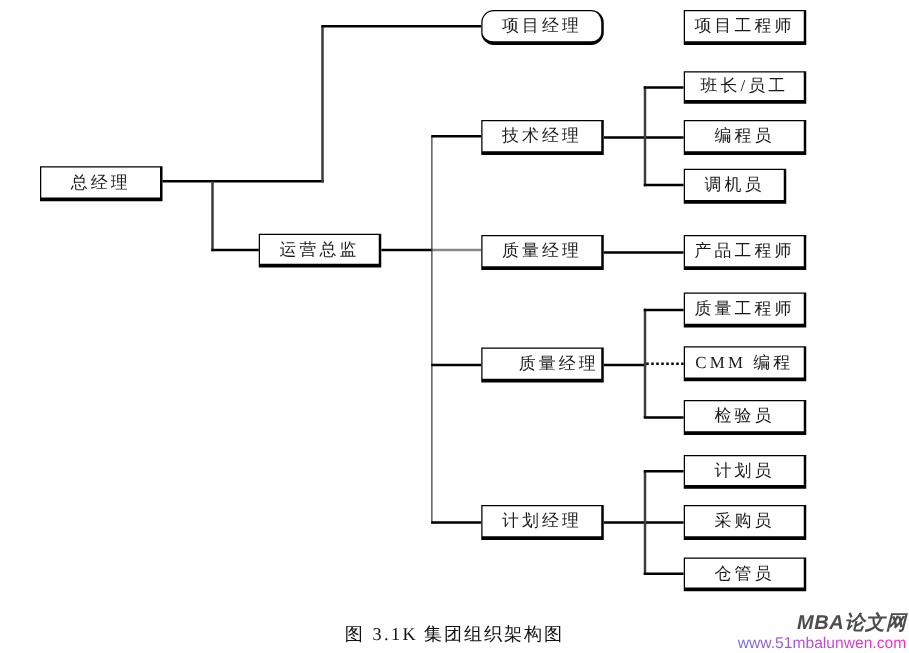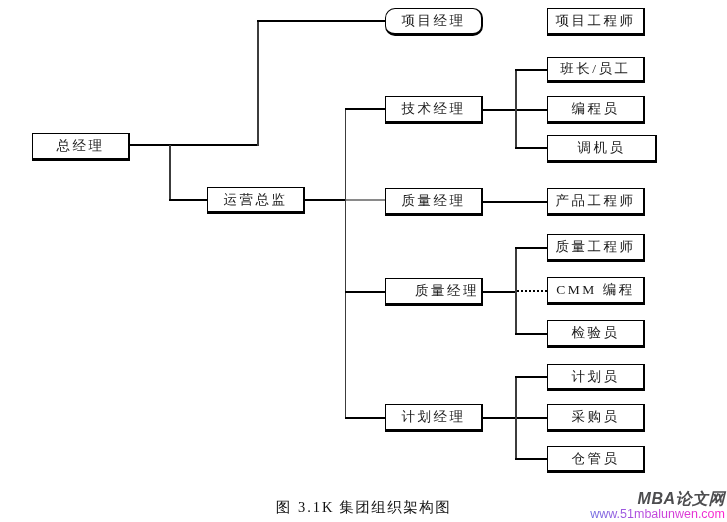--- a/index.html
+++ b/index.html
@@ -112,21 +112,21 @@
 
   <div class="node" style="left:32px; top:133px; width:98px; height:28px;">总经理</div>
   <div class="node" style="left:207px; top:187px; width:98px; height:27px;">运营总监</div>
 
   <div class="node" style="left:385px; top:8px; width:98px; height:28px;border-radius:10px;">项目经理</div>
   <div class="node" style="left:547px; top:8px; width:98px; height:28px;">项目工程师</div>
 
   <div class="node" style="left:385px; top:96px; width:98px; height:28px;">技术经理</div>
   <div class="node" style="left:547px; top:57px; width:98px; height:26px;">班长/员工</div>
   <div class="node" style="left:547px; top:96px; width:98px; height:28px;">编程员</div>
-  <div class="node" style="left:547px; top:135px; width:110px; height:28px;">调机员</div>
+  <div class="node" style="left:547px; top:135px; width:82px; height:28px;">调机员</div>
 
   <div class="node" style="left:385px; top:188px; width:98px; height:28px;">质量经理</div>
   <div class="node" style="left:547px; top:188px; width:98px; height:28px;">产品工程师</div>
 
   <div class="node" style="left:385px; top:278px; width:98px; height:28px;padding-left:27px;">质量经理</div>
   <div class="node" style="left:547px; top:234px; width:98px; height:28px;">质量工程师</div>
   <div class="node" style="left:547px; top:277px; width:98px; height:28px;">CMM 编程</div>
   <div class="node" style="left:547px; top:320px; width:98px; height:28px;">检验员</div>
 
   <div class="node" style="left:385px; top:404px; width:98px; height:28px;">计划经理</div>

